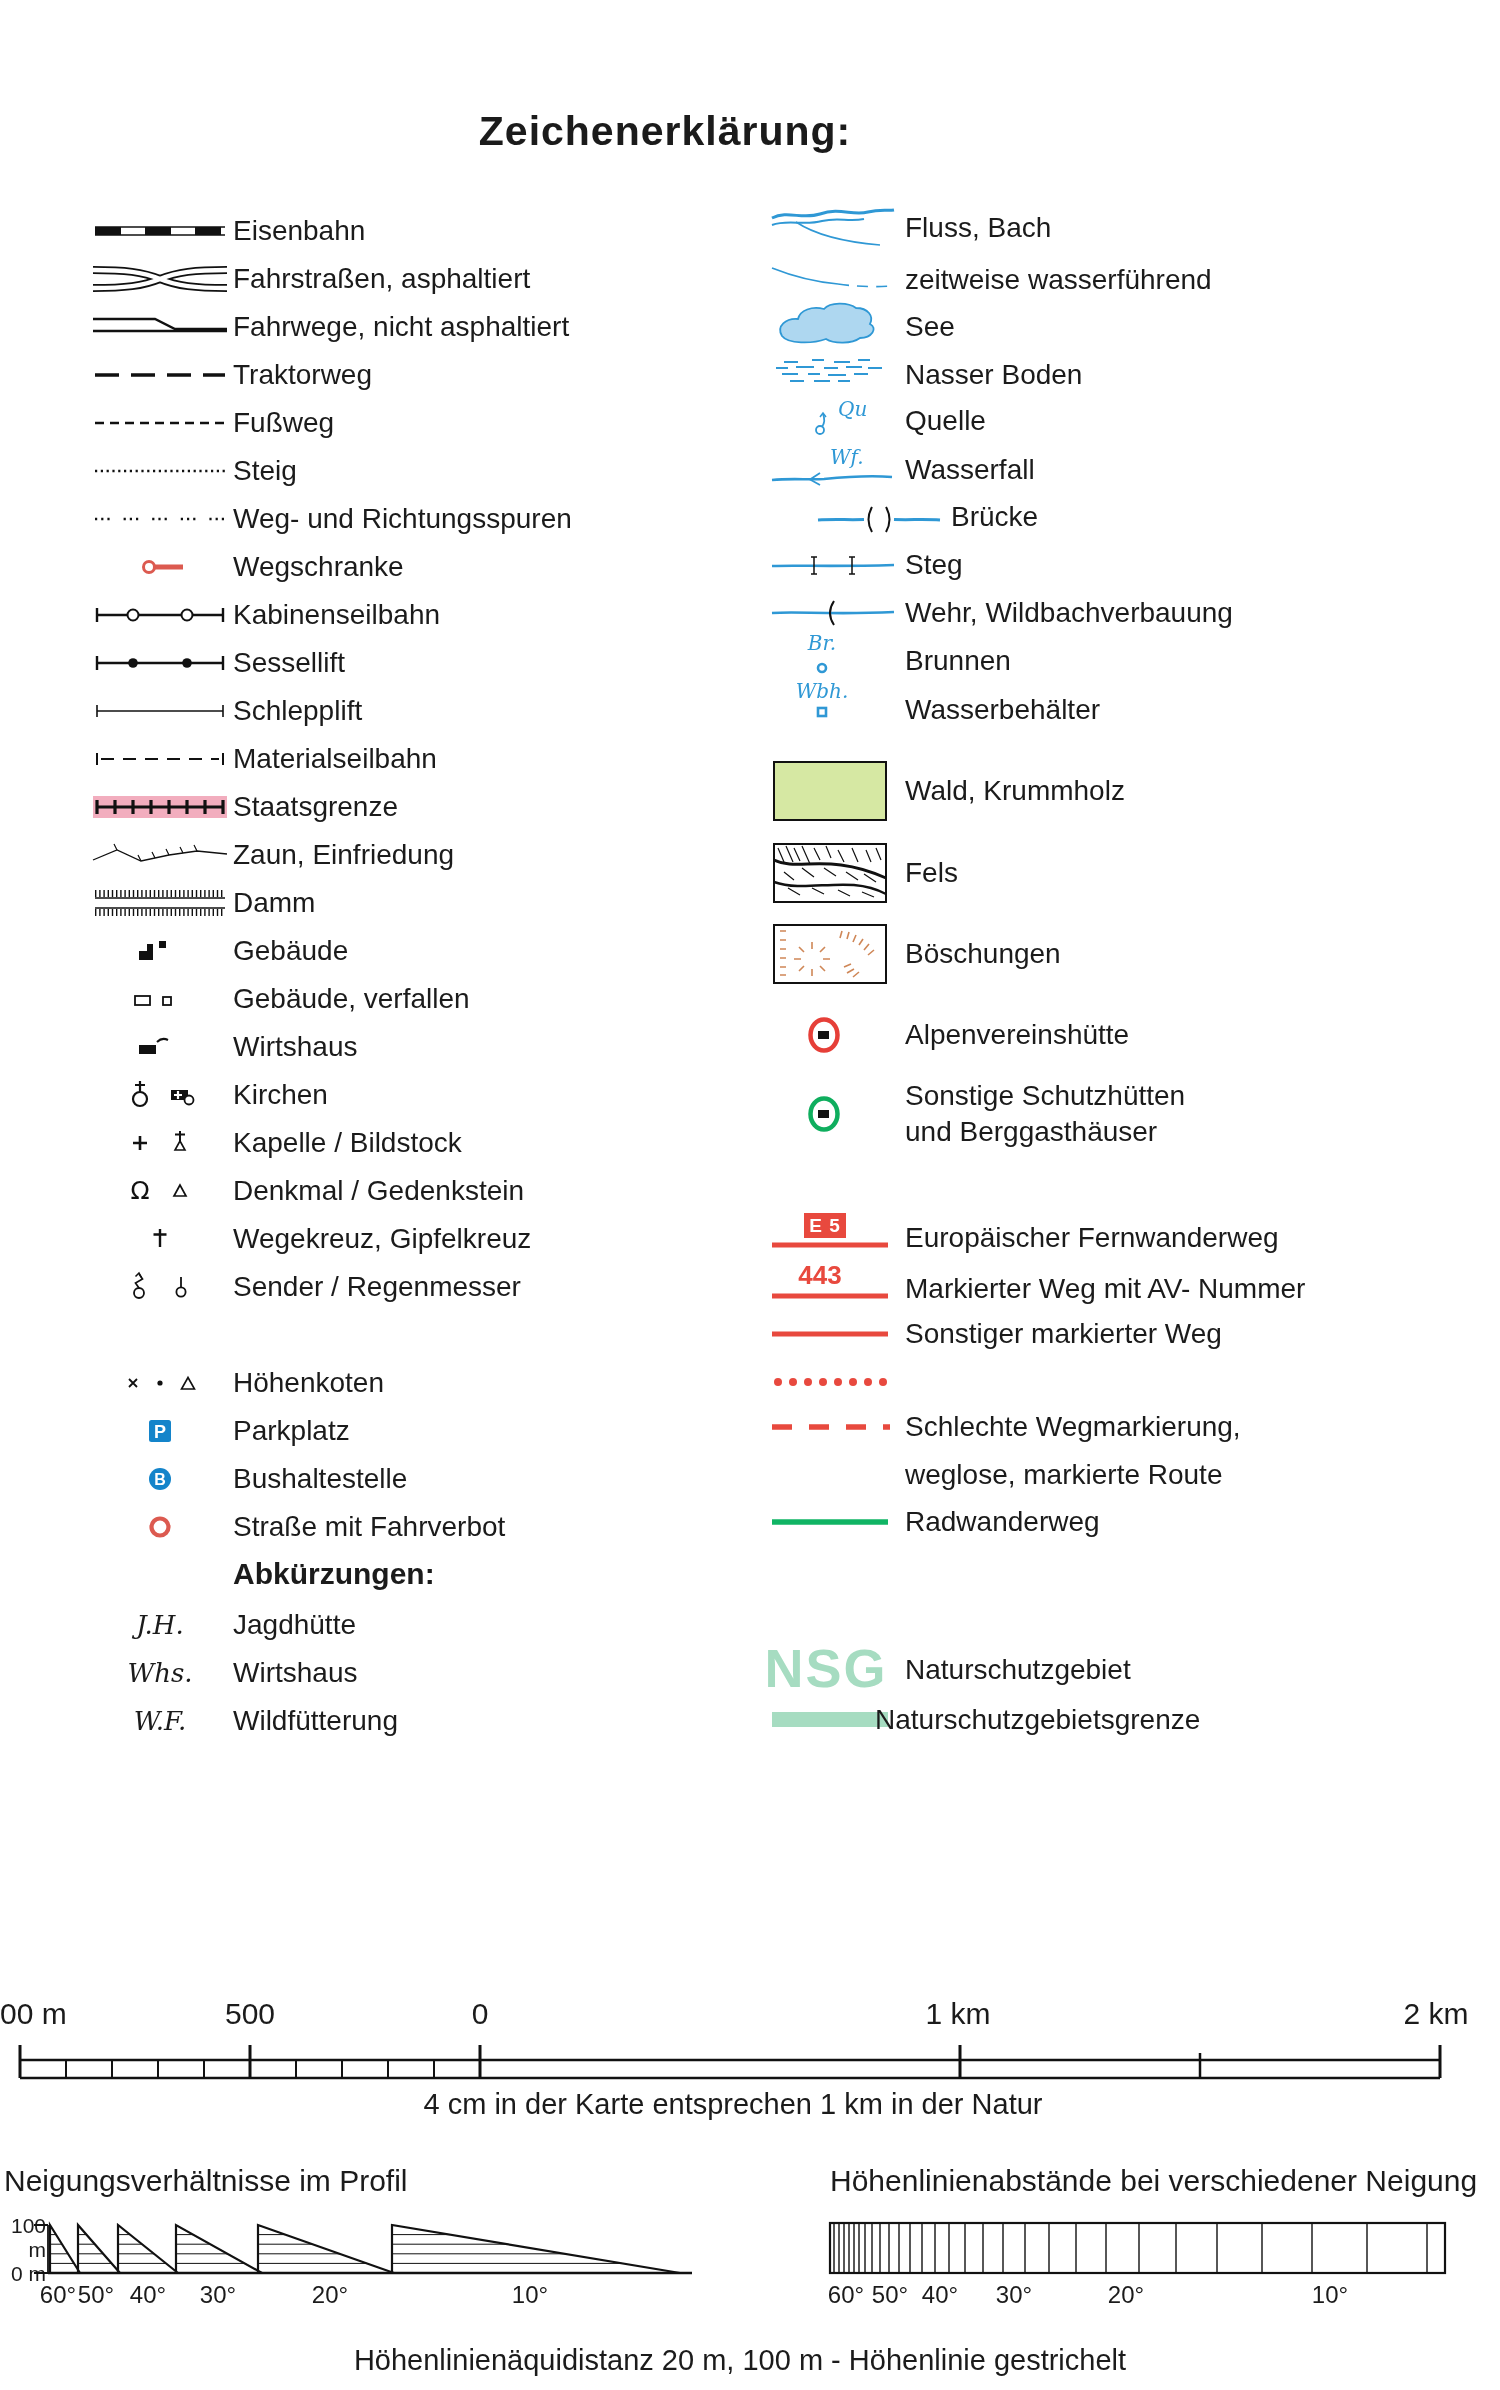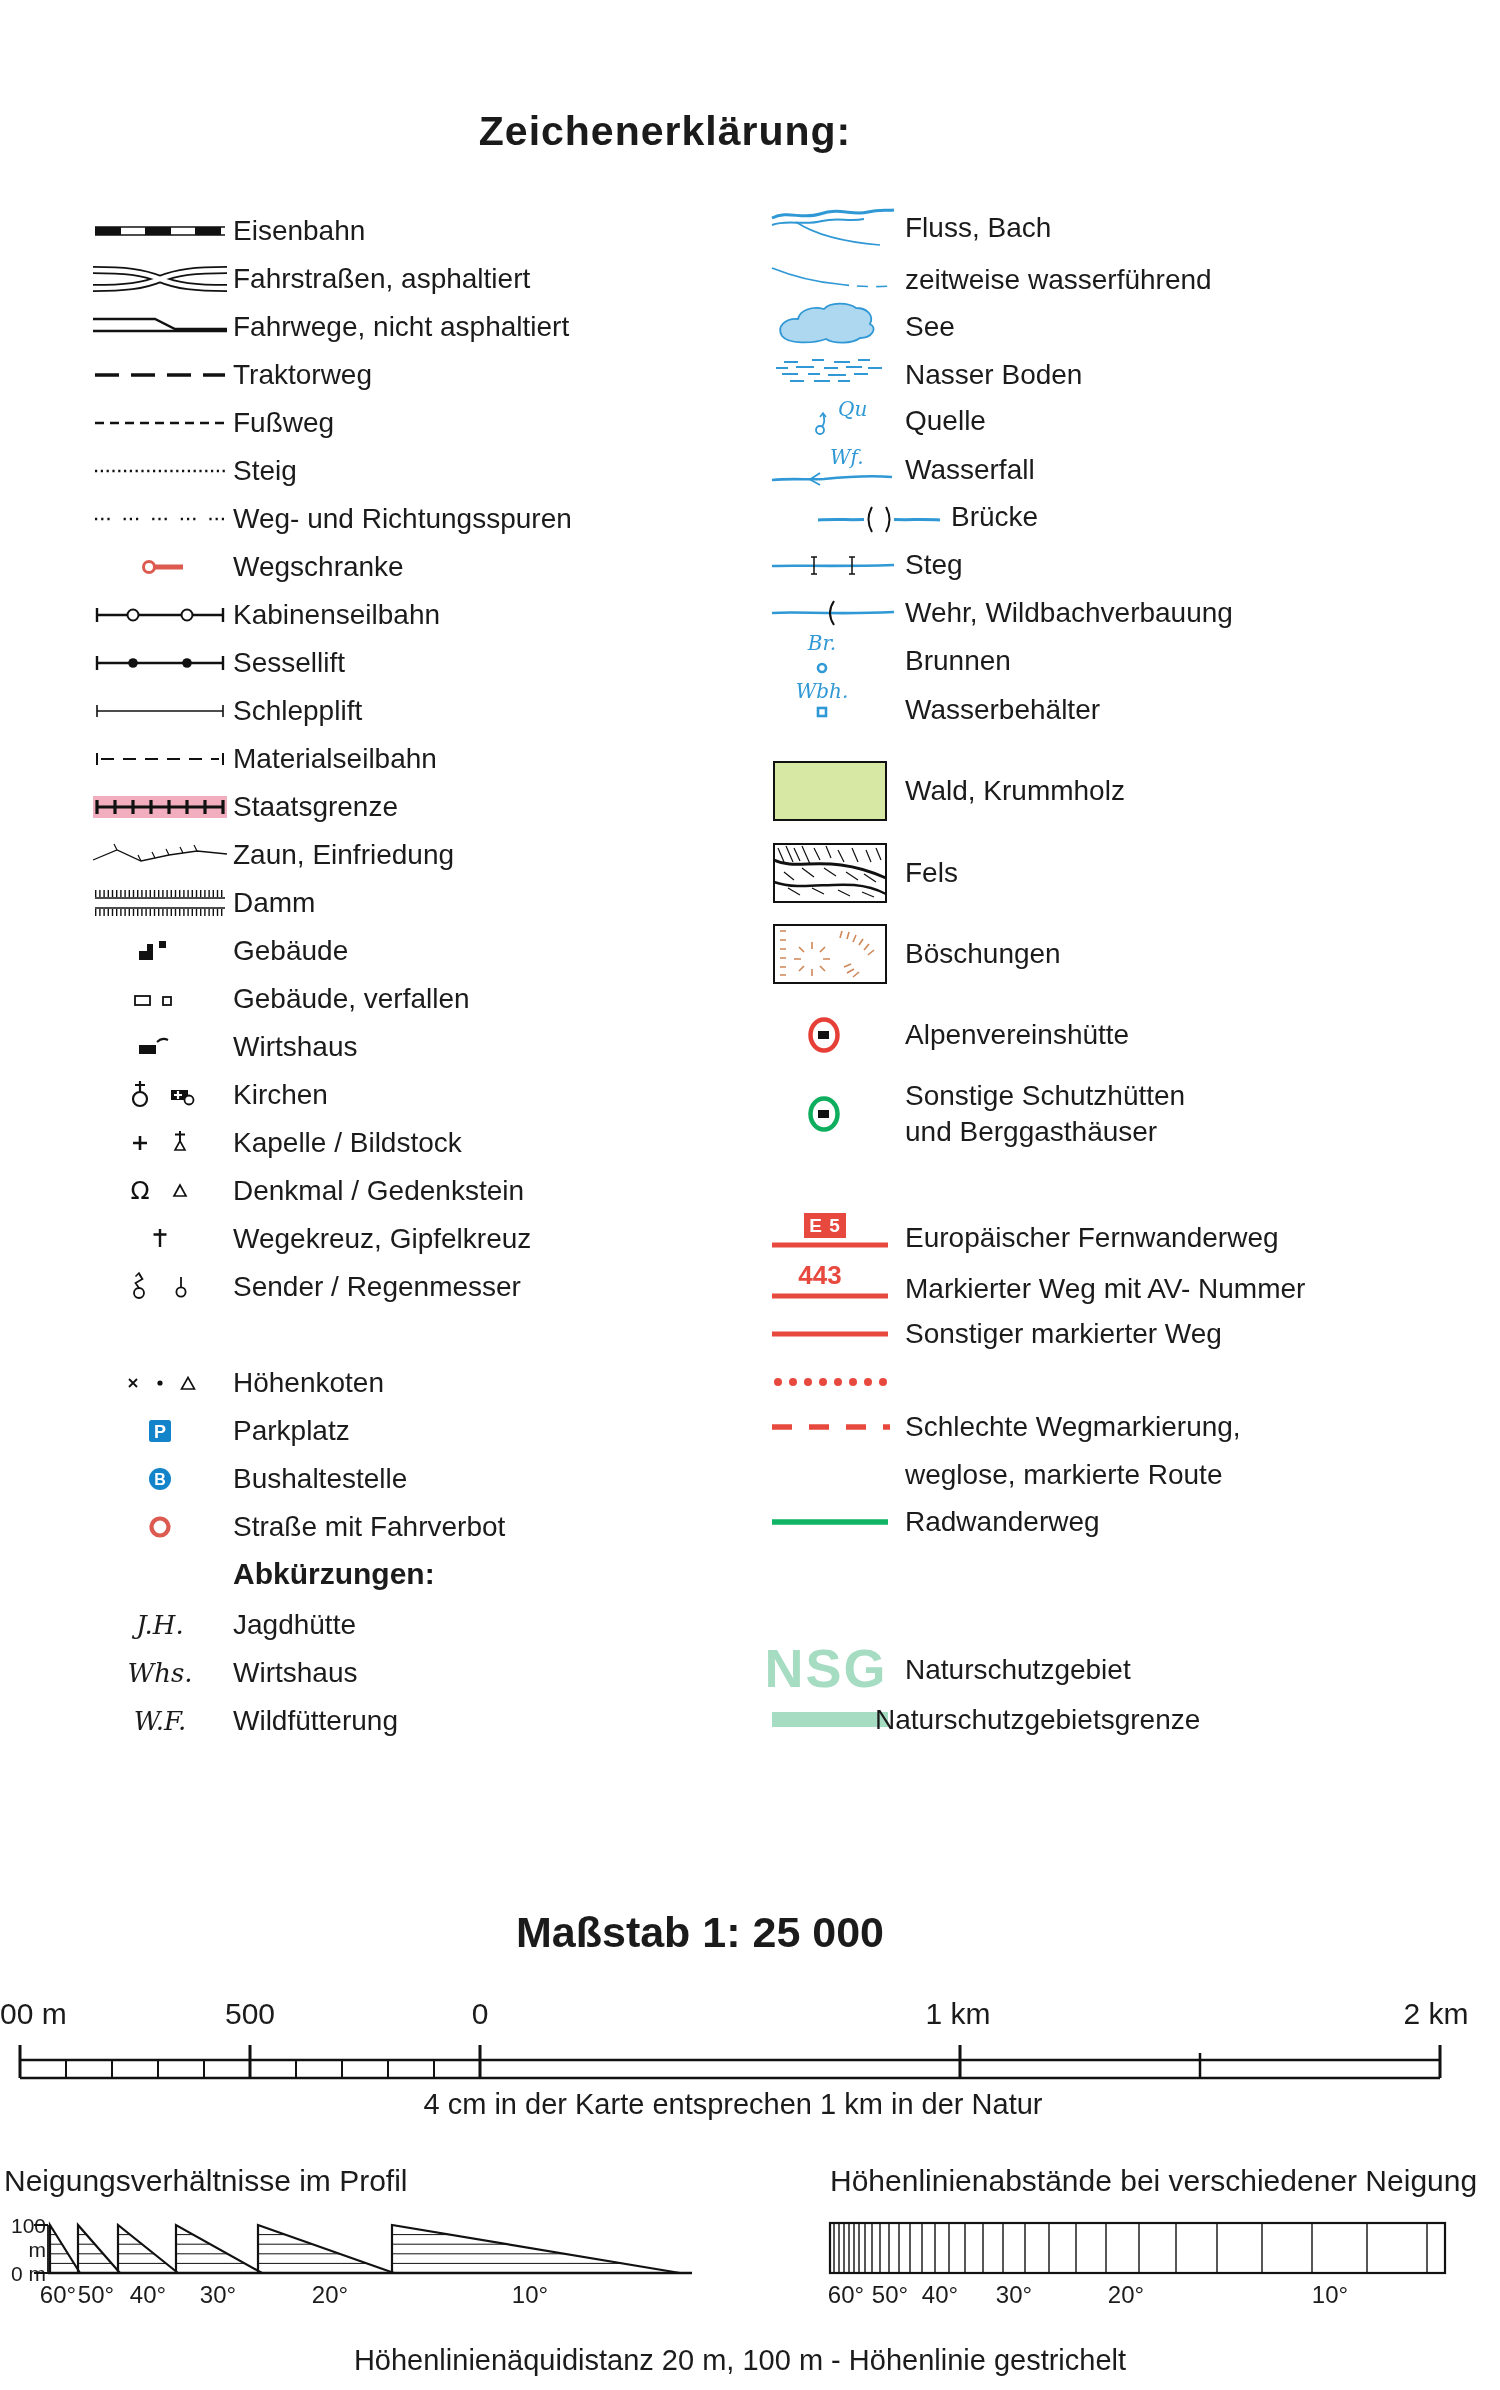--- a/index.html
+++ b/index.html
@@ -33,21 +33,20 @@
 </style>
 </head>
 <body>
 
 <div class="page" id="page">
 
   <h1 class="title">Zeichenerklärung:</h1>
 
   <div class="abbr-hd">Abkürzungen:</div>
 
-  <h2 class="scale-title">Maßstab  1: 25 000</h2>
 
   <svg class="abs" style="left:0;top:1995px" width="1500" height="100" viewBox="0 0 1500 100">
     <g stroke="#111" fill="none">
       <path d="M20,50 V83 M250,50 V83 M480,50 V83 M960,50 V83 M1440,50 V83" stroke-width="3"></path>
       <path d="M1200,58 V83" stroke-width="2.5"></path>
       <path d="M20,65 H1440" stroke-width="2.5"></path>
       <path d="M20,83 H1440" stroke-width="2.5"></path>
       <path d="M66,65 V83 M112,65 V83 M158,65 V83 M204,65 V83 M296,65 V83 M342,65 V83 M388,65 V83 M434,65 V83" stroke-width="2"></path>
     </g>
   </svg>

